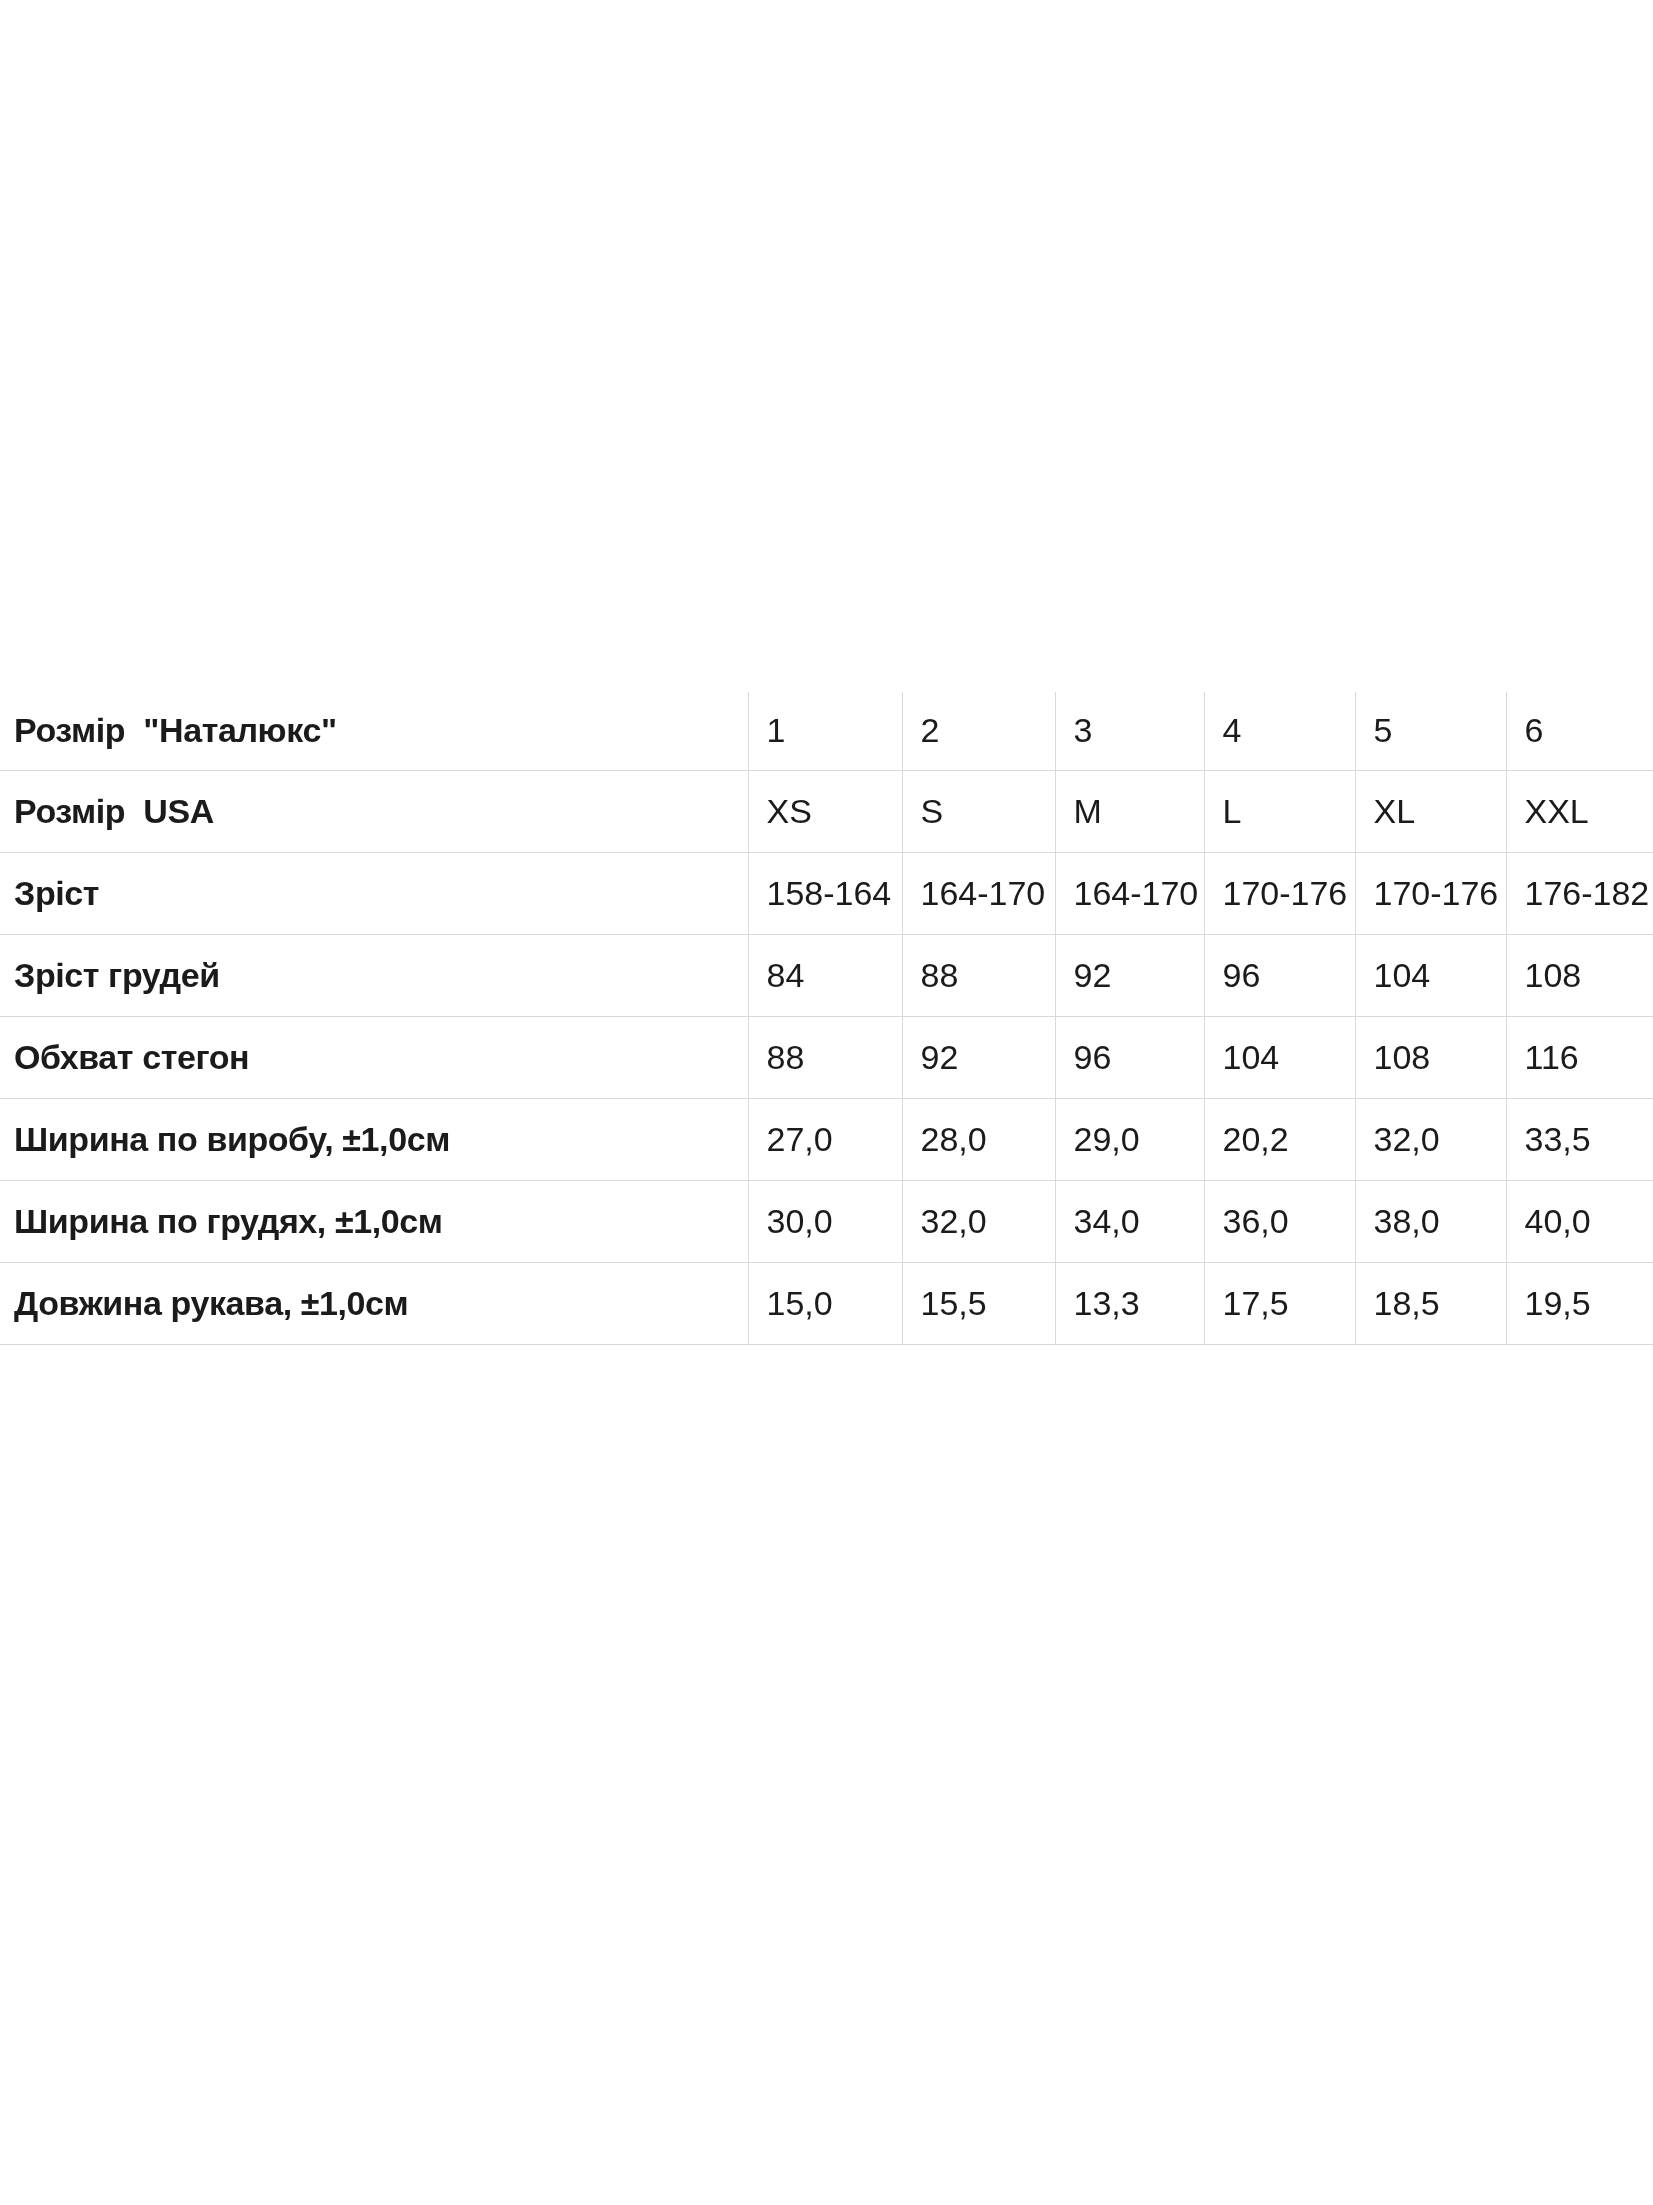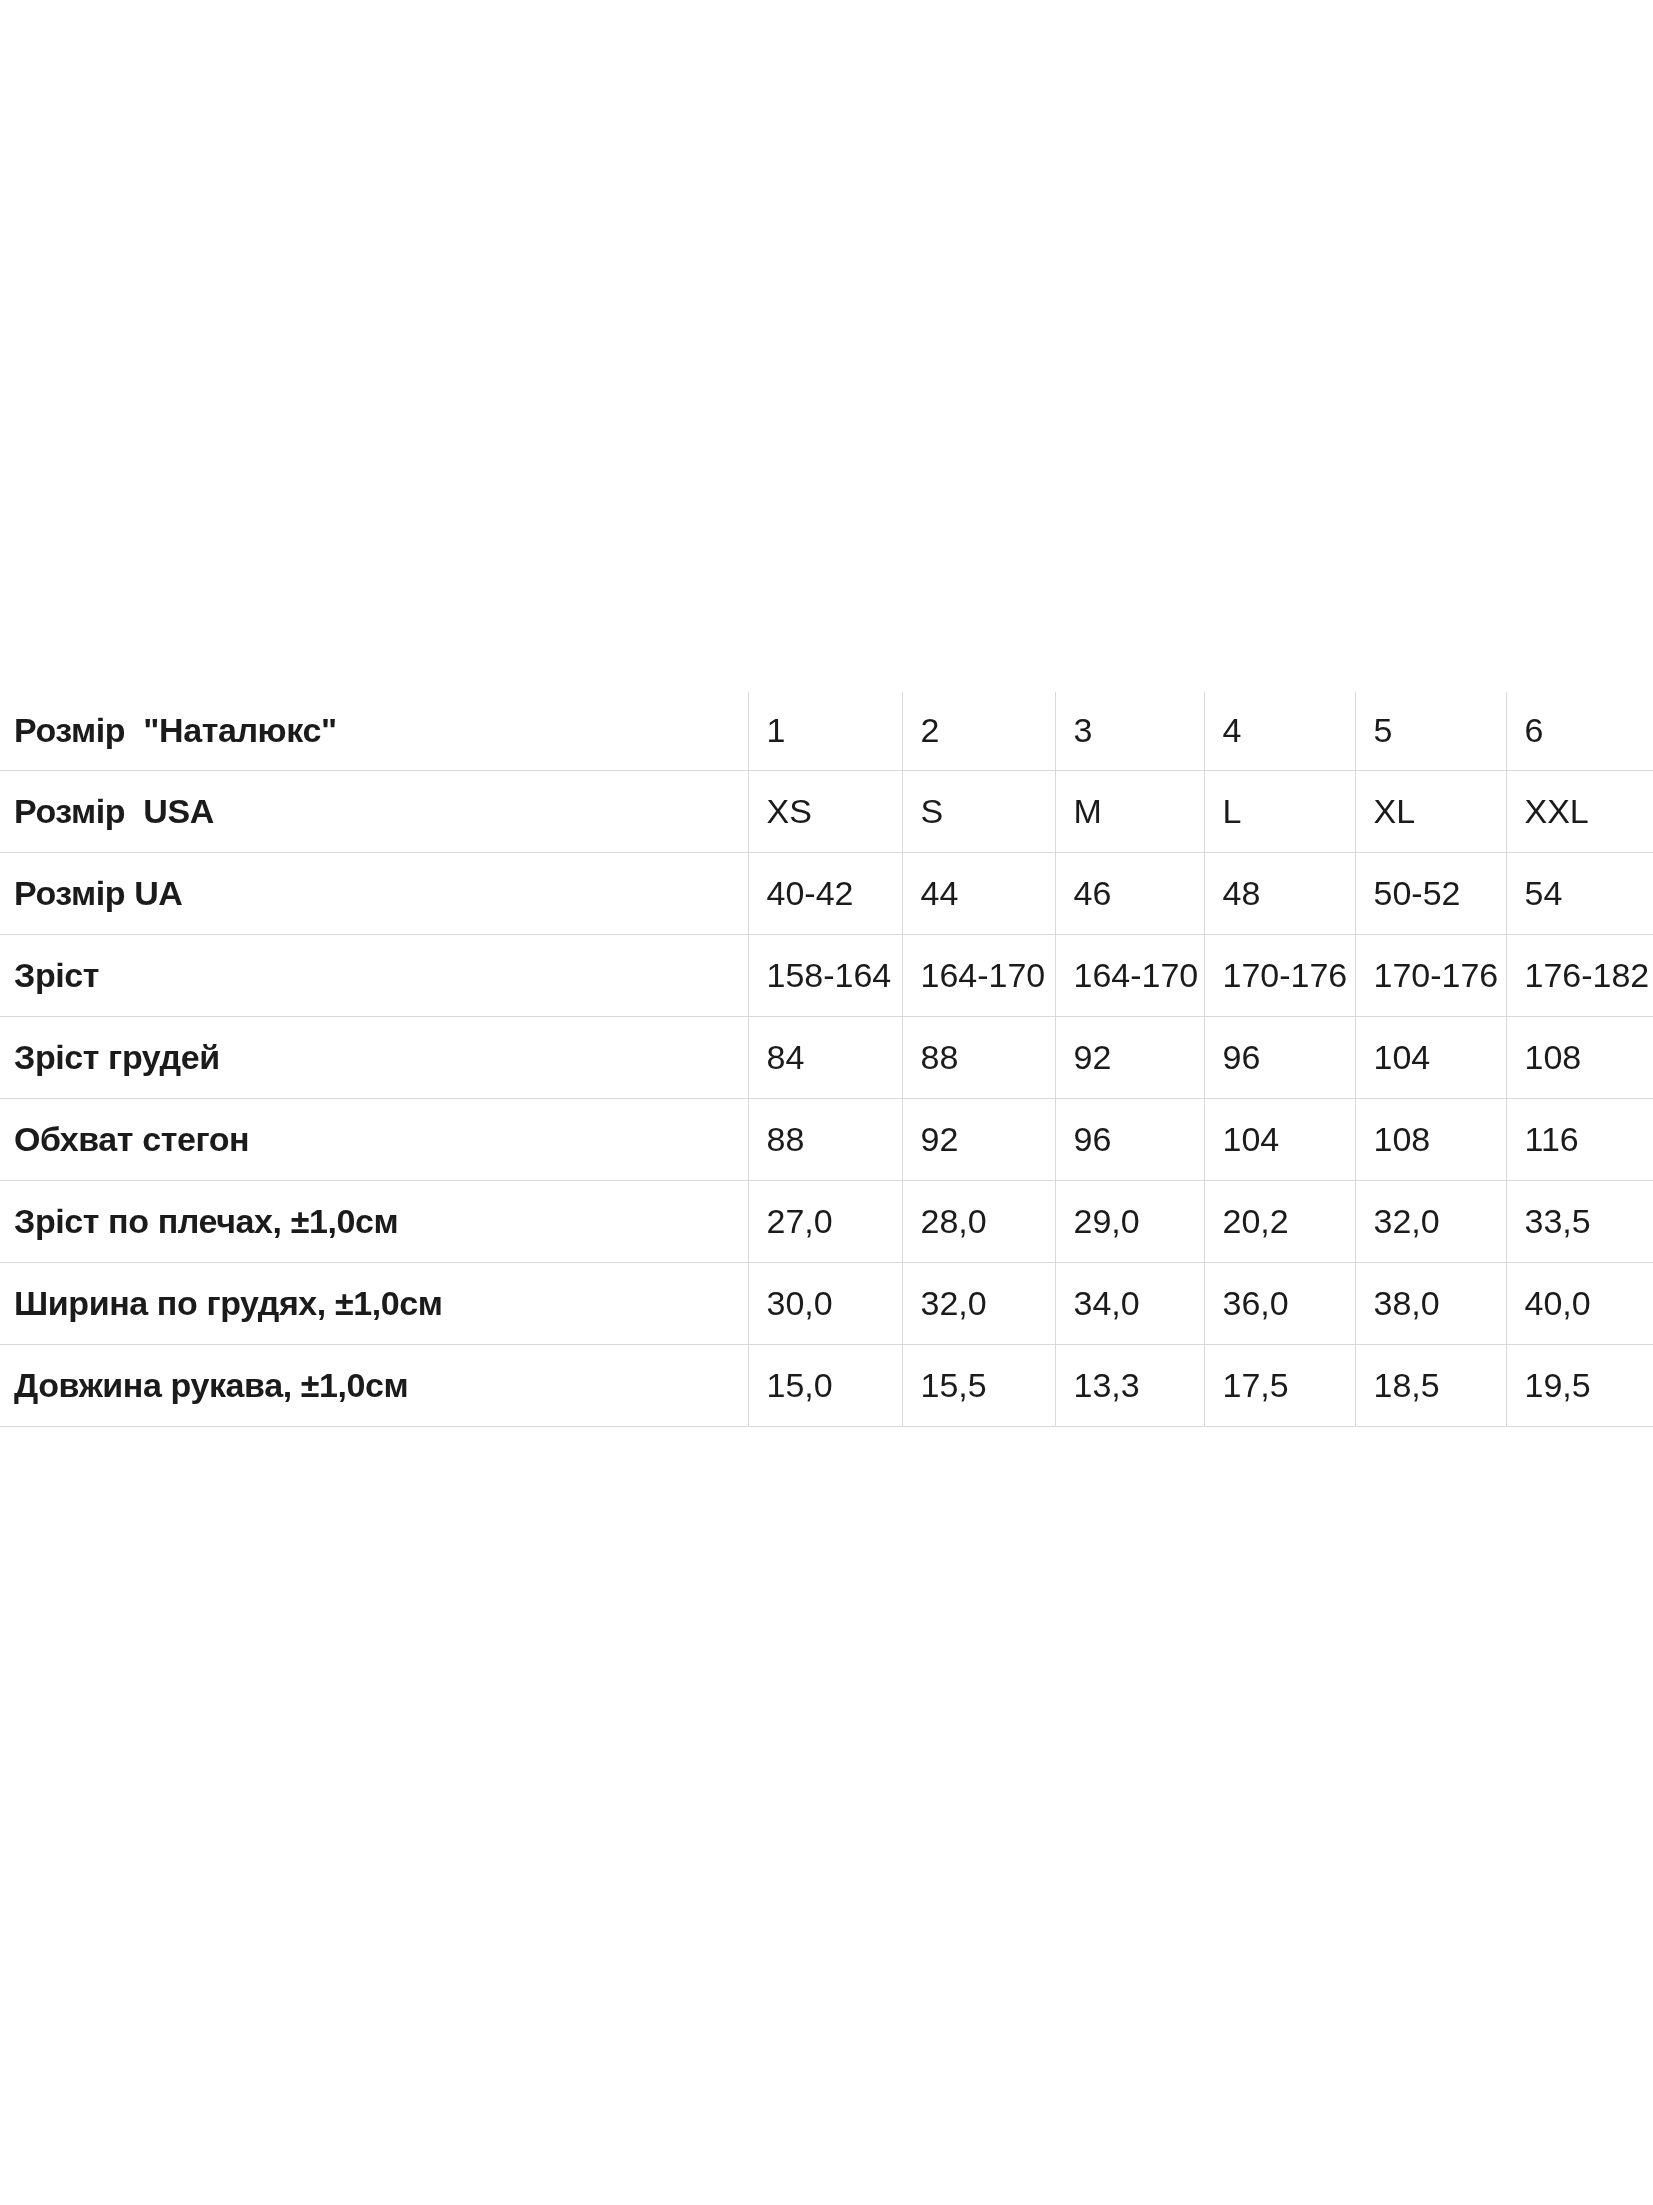--- a/index.html
+++ b/index.html
@@ -82,29 +82,20 @@
         <tr>
           <td class="label-cell">Розмір  USA</td>
           <td class="value-cell">XS</td>
           <td class="value-cell">S</td>
           <td class="value-cell">M</td>
           <td class="value-cell">L</td>
           <td class="value-cell">XL</td>
           <td class="value-cell">XXL</td>
         </tr>
         <tr>
-          <td class="label-cell">Розмір UA</td>
-          <td class="value-cell">40-42</td>
-          <td class="value-cell">44</td>
-          <td class="value-cell">46</td>
-          <td class="value-cell">48</td>
-          <td class="value-cell">50-52</td>
-          <td class="value-cell">54</td>
-        </tr>
-        <tr>
           <td class="label-cell">Зріст</td>
           <td class="value-cell">158-164</td>
           <td class="value-cell">164-170</td>
           <td class="value-cell">164-170</td>
           <td class="value-cell">170-176</td>
           <td class="value-cell">170-176</td>
           <td class="value-cell">176-182</td>
         </tr>
         <tr>
           <td class="label-cell">Зріст грудей</td>
@@ -118,21 +109,21 @@
         <tr>
           <td class="label-cell">Обхват стегон</td>
           <td class="value-cell">88</td>
           <td class="value-cell">92</td>
           <td class="value-cell">96</td>
           <td class="value-cell">104</td>
           <td class="value-cell">108</td>
           <td class="value-cell">116</td>
         </tr>
         <tr>
-          <td class="label-cell">Зріст по плечах, ±1,0см</td>
+          <td class="label-cell">Ширина по виробу, ±1,0см</td>
           <td class="value-cell">27,0</td>
           <td class="value-cell">28,0</td>
           <td class="value-cell">29,0</td>
           <td class="value-cell">20,2</td>
           <td class="value-cell">32,0</td>
           <td class="value-cell">33,5</td>
         </tr>
         <tr>
           <td class="label-cell">Ширина по грудях, ±1,0см</td>
           <td class="value-cell">30,0</td>

